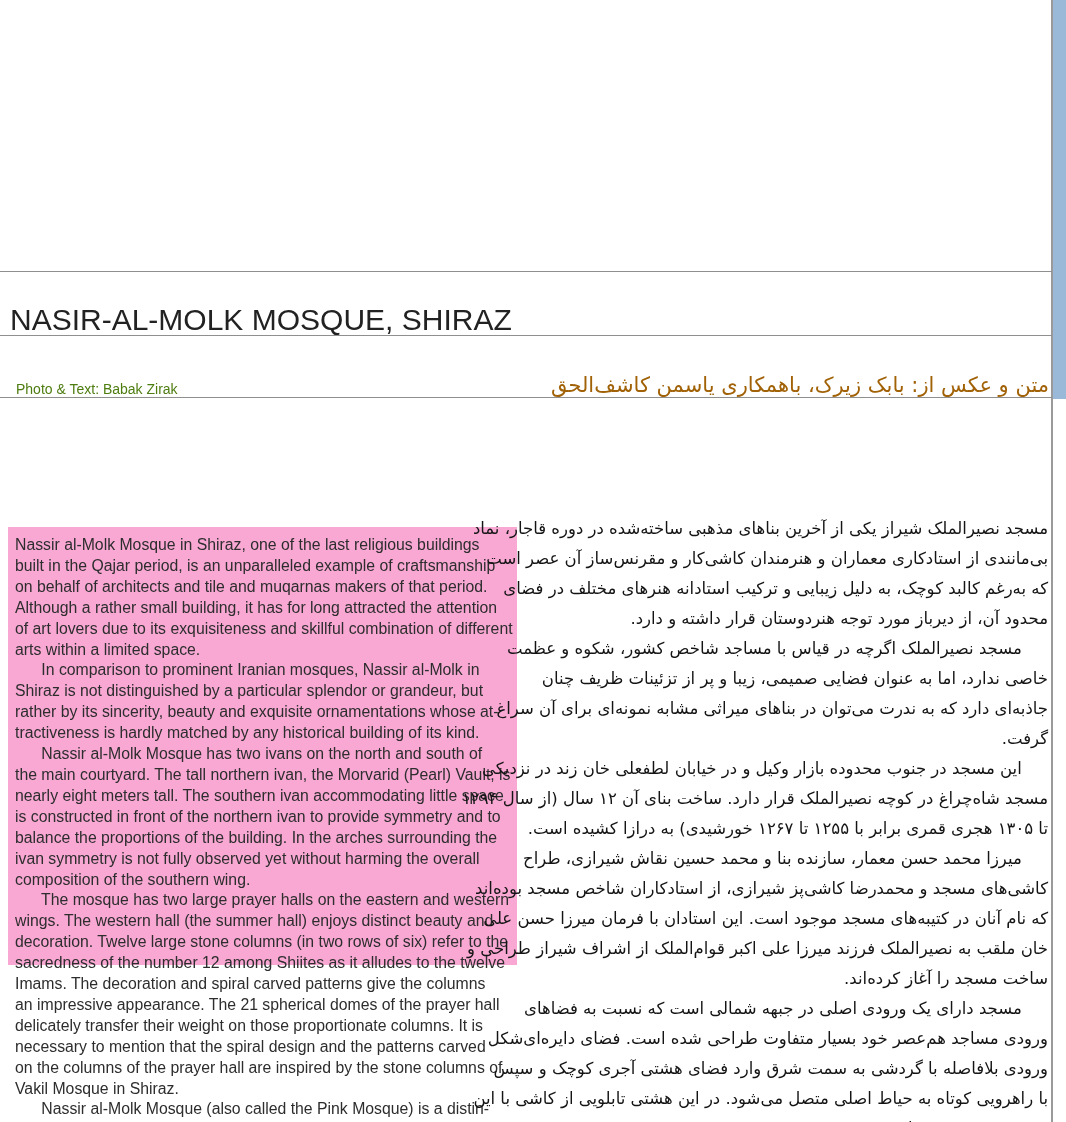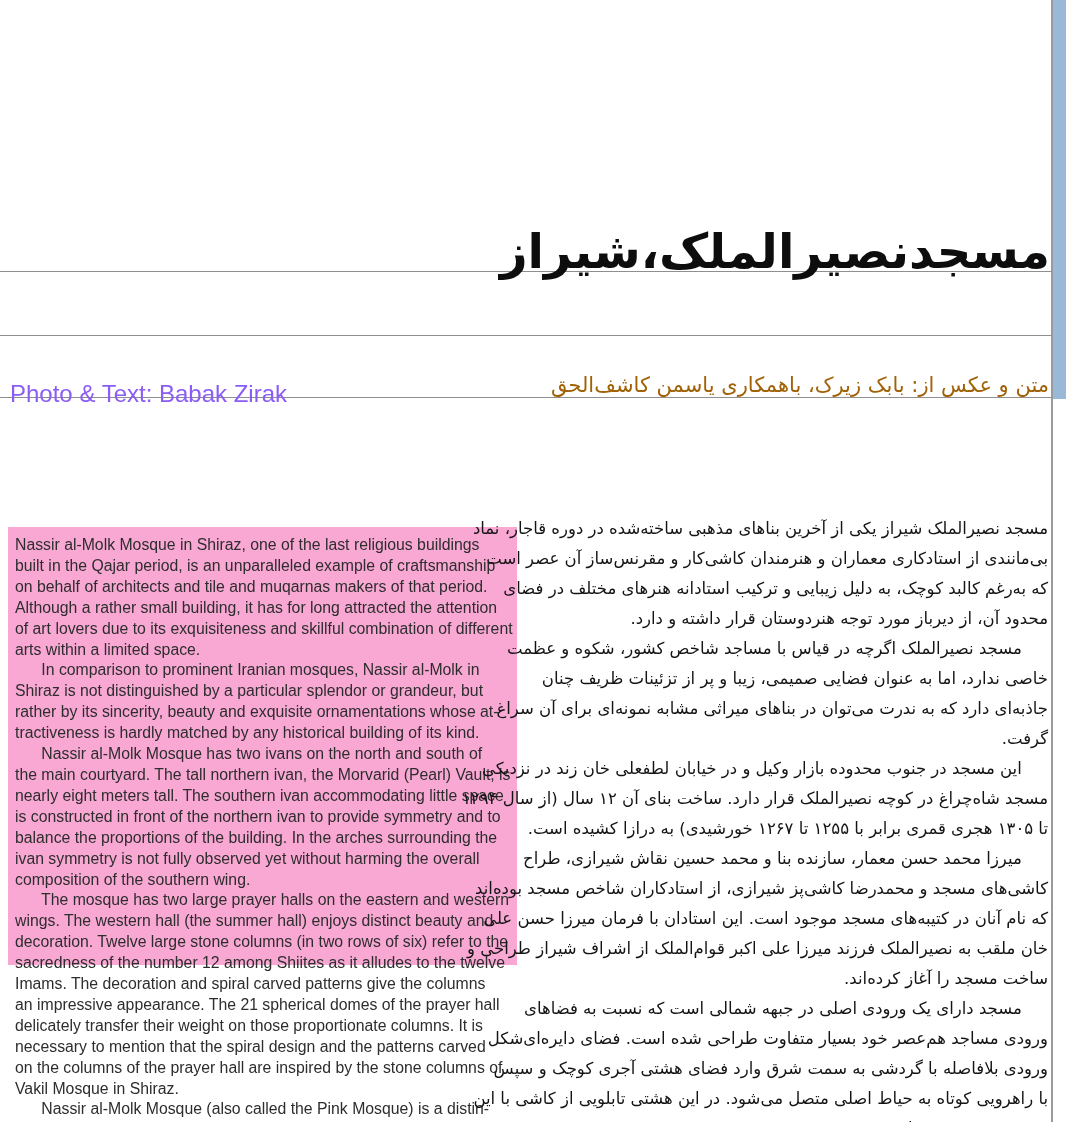--- a/index.html
+++ b/index.html
@@ -41,23 +41,23 @@
     z-index: 2;
   }
   .title-en {
     position: absolute; top: 305px; left: 10px;
     font-size: 30px; line-height: 1;
     color: #222222;
     white-space: nowrap;
     z-index: 2;
   }
   .byline-en {
-    position: absolute; top: 382px; left: 10px;
-    font-size: 24px; line-height: 1;
-    color: #8b5cf6;
+    position: absolute; top: 382px; left: 16px;
+    font-size: 14px; line-height: 1;
+    color: #4d7c0f;
     white-space: nowrap;
     z-index: 2;
   }
   .byline-fa {
     position: absolute; top: 373px; right: 17px;
     font-family: "DejaVu Sans", sans-serif;
     font-size: 21px; line-height: 1.2;
     color: #a16207;
     direction: rtl; white-space: nowrap;
     z-index: 2;
@@ -94,22 +94,22 @@
 
 <div class="page">
 
   <div class="h-rule r1"></div>
   <div class="h-rule r2"></div>
   <div class="h-rule r3"></div>
 
   <div class="v-rule"></div>
   <div class="accent-bar"></div>
 
-  <div class="title-fa" dir="rtl">مسجدنصیرالملک،شیراز</div>
 
+  <div class="title-en">NASIR-AL-MOLK MOSQUE, SHIRAZ</div>
 
   <div class="byline-en">Photo &amp; Text: Babak Zirak</div>
 
   <div class="byline-fa" dir="rtl">متن و عکس از: بابک زیرک، باهمکاری یاسمن کاشف‌الحق</div>
 
   <div class="gray-panel">
     <div class="body-en">Nassir al-Molk Mosque in Shiraz, one of the last religious buildings
 built in the Qajar period, is an unparalleled example of craftsmanship
 on behalf of architects and tile and muqarnas makers of that period.
 Although a rather small building, it has for long attracted the attention

